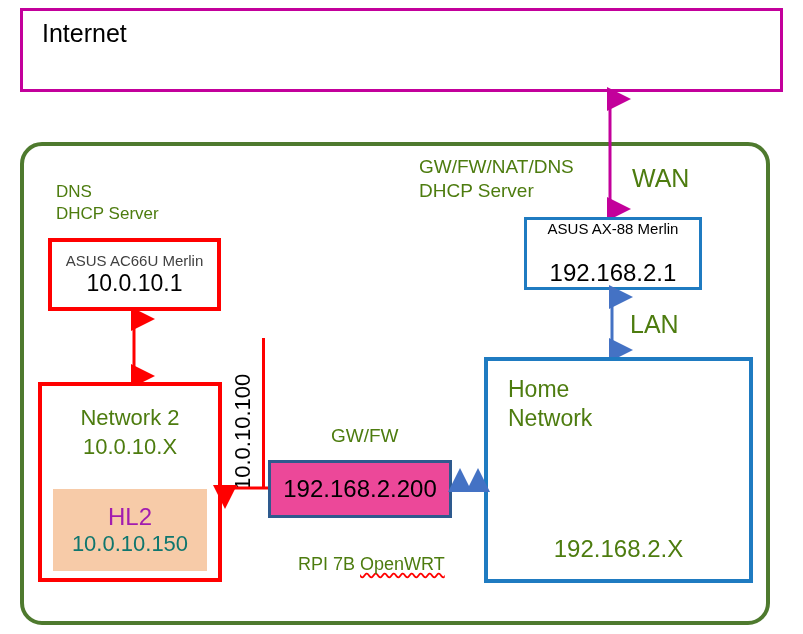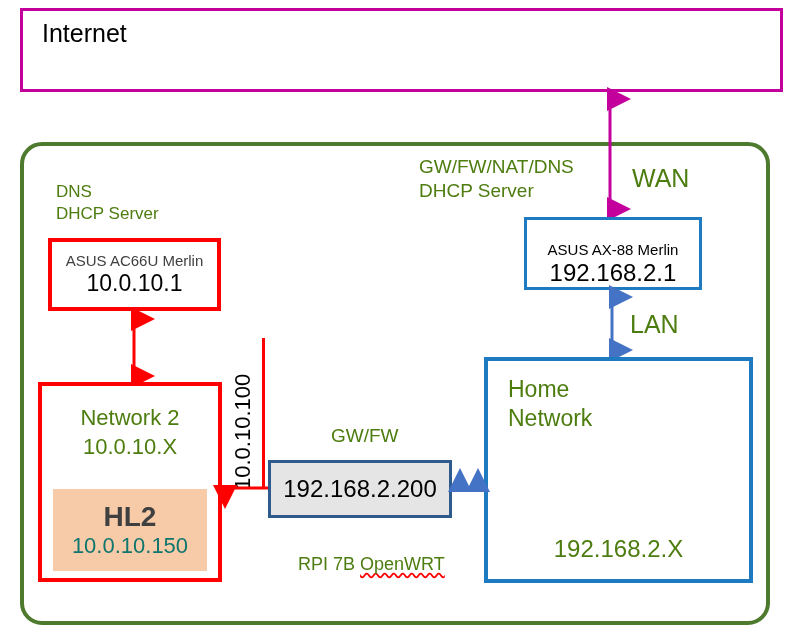--- a/index.html
+++ b/index.html
@@ -96,21 +96,21 @@
   }
   #hl2-box {
     left: 11px; top: 103px;
     width: 154px; height: 82px;
     background: #F7CBA8;
     display: flex;
     flex-direction: column;
     align-items: center;
     justify-content: center;
   }
-  #hl2-name { font-size: 28px; color: #404040; font-weight: bold; }
+  #hl2-name { font-size: 24px; color: #a21caf; }
   #hl2-ip   { font-size: 22px; color: #0f766e; }
 
   
   #vlan-ip-label {
     left: 232px; top: 340px;
     width: 26px; height: 150px;
     font-size: 22px;
     color: #000000;
     writing-mode: vertical-rl;
     transform: rotate(180deg);
@@ -134,21 +134,21 @@
   #gwfw-caption {
     left: 315px; top: 424px;
     font-size: 19px;
     margin-left: 16px;
   }
   #rpi-box {
     left: 268px; top: 460px;
     width: 184px; height: 58px;
     border: 3px solid #2E5A8E;
     box-sizing: border-box;
-    background: #e5e5e5;
+    background: #ec4899;
     display: flex;
     align-items: center;
     justify-content: center;
   }
   #rpi-ip { font-size: 24px; color: #000; }
   #rpi-model {
     left: 278px; top: 530px;
     font-size: 18px;
   }
   .spell-error {
@@ -190,21 +190,21 @@
   }
   #ax88-box {
     left: 524px; top: 217px;
     width: 178px; height: 73px;
     border: 3px solid #1F7BC1;
     box-sizing: border-box;
     background: #ffffff;
     display: flex;
     flex-direction: column;
     align-items: center;
-    justify-content: flex-end;
+    justify-content: space-between;
   }
   #ax88-name { font-size: 15px; color: #000; }
   #ax88-ip   { font-size: 24px; color: #000; margin-top: 1px; }
   #lan-label {
     left: 630px; top: 308px;
     font-size: 25px;
   }
 
   
   #arrow-internet-ax88 { left: 600px; top: 90px; width: 20px; height: 128px; }

